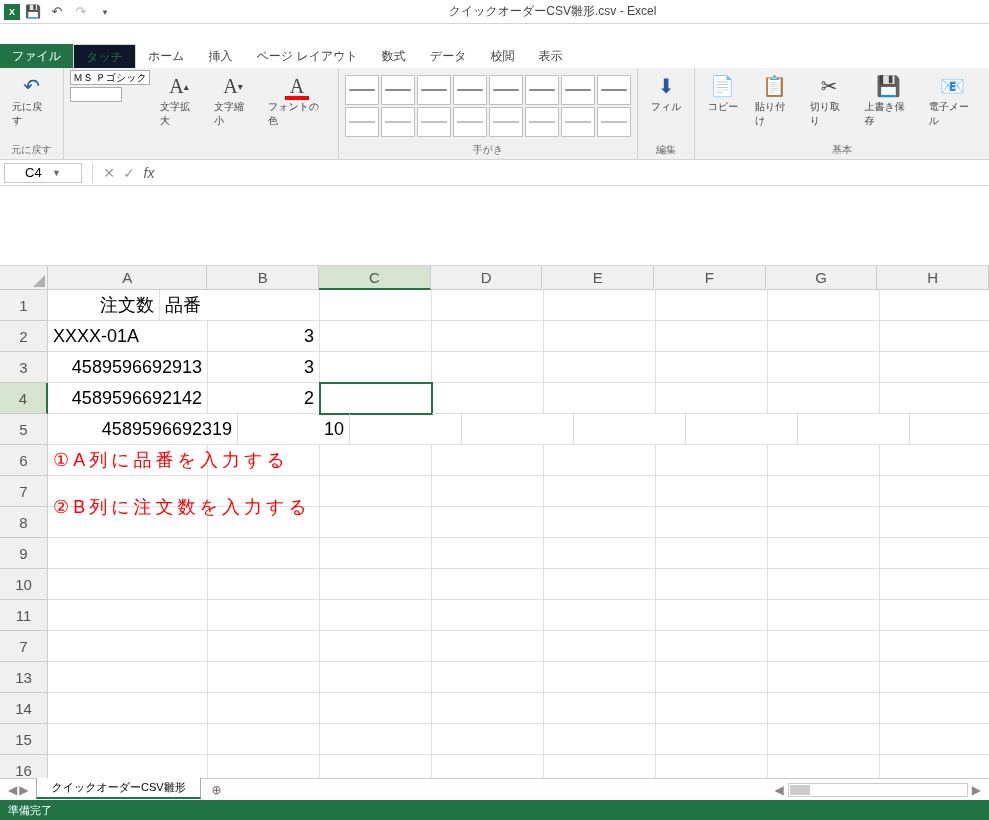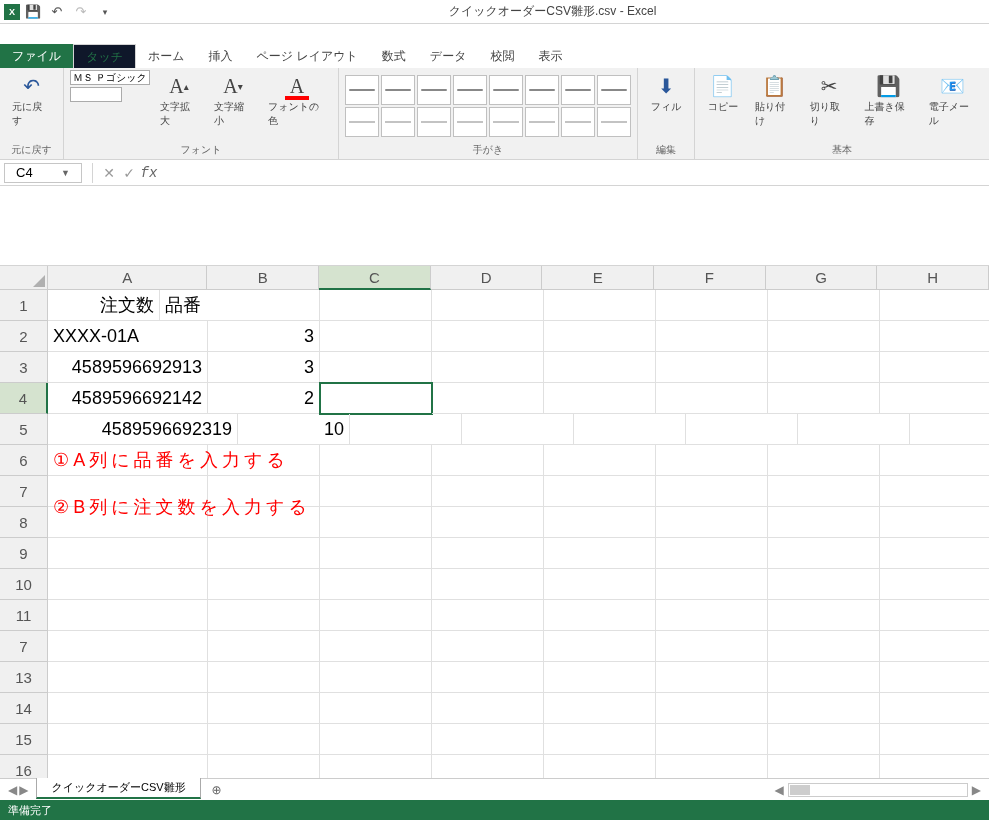--- a/index.html
+++ b/index.html
@@ -29,25 +29,25 @@
 .font-select { font-size: 10px; border: 1px solid #ababab; background: #fff; padding: 1px 2px; width: 80px; }
 .col-v { display:flex; flex-direction: column; gap: 2px; }
 
 .ink-grid { display:grid; grid-template-columns: repeat(8, 34px); grid-template-rows: repeat(2, 30px); gap: 2px; }
 .ink-cell { background: #fff; border: 1px solid #c0c0c0; position: relative; overflow: hidden; }
 .ink-cell::after { content:""; position:absolute; left:3px; right:3px; top:50%; height:1px; background:#888; transform: translateY(-50%); }
 .ink-cell.wave::after { background: linear-gradient(90deg,#888 0,#888 100%); height:2px; border-radius:2px; }
 
 
 .formula-row { height: 26px; display:flex; align-items:center; border-bottom: 1px solid #d4d4d4; background:#fff; }
-.name-box { width: 78px; border: 1px solid #c6c6c6; margin: 2px 4px; height: 20px; display:flex; align-items:center; padding: 0 11px; font-size: 13px; }
+.name-box { width: 78px; border: 1px solid #c6c6c6; margin: 2px 4px; height: 20px; display:flex; align-items:center; padding: 0 20px; font-size: 13px; }
 .name-box .dd { margin-left:auto; color:#666; font-size:9px; }
 .fb-sep { width: 1px; height: 20px; background: #d4d4d4; margin: 0 6px; }
 .fb-btn { width: 20px; text-align:center; color:#999; font-size: 14px; }
-.fb-fx { font-style: italic; font-family: Liberation Mono, monospace; color:#666; }
+.fb-fx { font-style: italic; font-family: Liberation Sans, sans-serif; color:#666; }
 .formula-input { flex:1; height: 20px; border:none; font-size: 13px; padding: 0 4px; }
 .formula-expand { height: 80px; border-bottom: 1px solid #d4d4d4; background:#fff; }
 
 
 .grid-wrap { position: relative; overflow: hidden; }
 .corner { position:absolute; left:0; top:0; width:48px; height:24px; background:#f0f0f0; border-right:1px solid #ccc; border-bottom:1px solid #ccc; }
 .corner::after { content:""; position:absolute; right:2px; bottom:2px; border:6px solid transparent; border-right-color:#b0b0b0; border-bottom-color:#b0b0b0; }
 .col-headers { position:absolute; left:48px; top:0; right:0; height:24px; display:flex; }
 .col-h { background:#f0f0f0; border-right:1px solid #ccc; border-bottom:1px solid #ccc; display:flex;align-items:center;justify-content:center; color:#555; font-size: 15px; }
 .col-h.sel { background:#d5e3cf; border-bottom: 2px solid #217346; }
@@ -122,21 +122,20 @@
       </div>
       <div class="btn-v">
         <div class="icon" style="font-family:serif">A<span style="font-size:10px;vertical-align:top">▾</span></div>
         <span>文字縮小</span>
       </div>
       <div class="btn-v">
         <div class="icon" style="font-family:serif;position:relative">A<div style="position:absolute;bottom:-2px;left:0;right:0;height:4px;background:#ff0000"></div></div>
         <span>フォントの色</span>
       </div>
     </div>
-    <div class="group-label">フォント</div>
   </div>
 
   <div class="group">
     <div class="group-body" style="align-items:center">
       <div class="ink-grid">
         <div class="ink-cell wave"></div>
         <div class="ink-cell wave"></div>
         <div class="ink-cell wave"></div>
         <div class="ink-cell wave"></div>
         <div class="ink-cell wave"></div>

